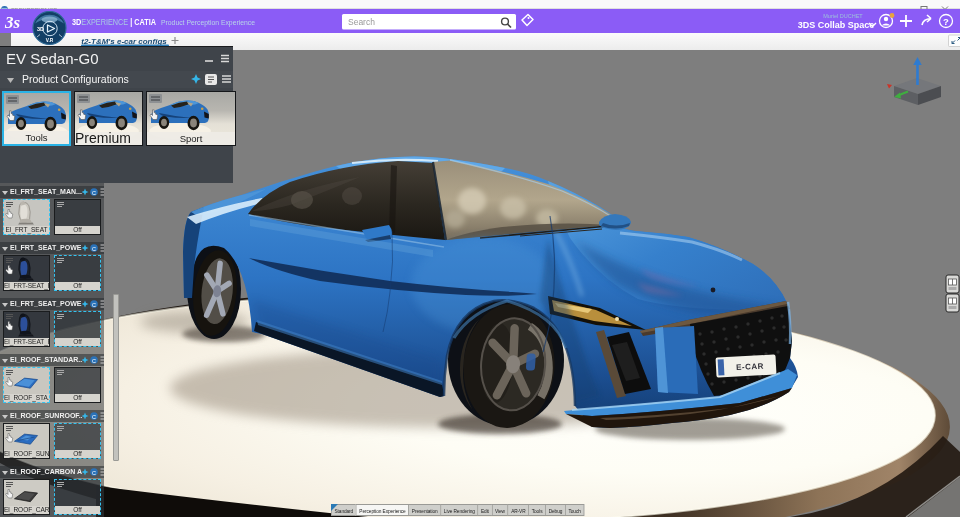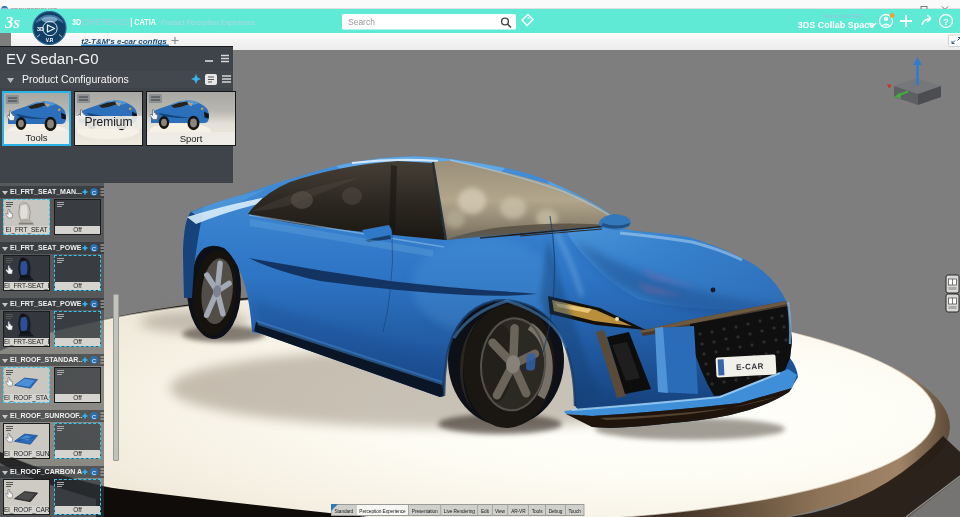--- a/index.html
+++ b/index.html
@@ -1,18 +1,18 @@
 <!DOCTYPE html>
 <html><head><meta charset="utf-8"><style>
 html,body{margin:0;padding:0;width:960px;height:517px;overflow:hidden;background:#7e7e7e;
 font-family:"Liberation Sans",sans-serif;}
 *{box-sizing:border-box;}
 .abs{position:absolute;}
 #titlebar{left:0;top:0;width:960px;height:9px;background:#fafafa;border-bottom:1px solid #e0e0e0;}
-#appbar{left:0;top:9px;width:960px;height:24px;background:#5eead4;}
+#appbar{left:0;top:9px;width:960px;height:24px;background:#8b5cf6;}
 #tabbar{left:11px;top:33px;width:960px;height:17px;background:linear-gradient(#fbfbfb,#ececec);}
 #scene{left:0;top:46px;}
 </style></head>
 <body>
 
 <svg id="scene" class="abs" width="960" height="471" viewBox="0 46 960 471">
   <defs>
     <radialGradient id="plat" cx="0.72" cy="0.5" r="0.78">
       <stop offset="0" stop-color="#fffffb"></stop>
       <stop offset="0.35" stop-color="#fefdf5"></stop>
@@ -411,21 +411,21 @@
         <ellipse cx="46.5" cy="31" rx="6" ry="7.2" fill="#16140f"></ellipse>
         <ellipse cx="46.5" cy="31" rx="3.4" ry="4.4" fill="#8a847a"></ellipse>
       </svg>
       <svg width="14" height="10" style="position:absolute;left:2px;top:2px;">
         <rect x="0" y="0" width="13" height="9" rx="1" fill="#8a8d90" opacity="0.9"></rect>
         <path d="M2,3 h9 M2,6 h9" stroke="#3a3d40" stroke-width="1"></path>
       </svg>
       <svg width="10" height="12" style="position:absolute;left:2px;top:17px;">
         <path d="M3.5,0.8 L3.5,6.5 L2,5 L1,6.2 L4,10.5 L8,10.5 L8.8,6 L6.6,5.2 L6.6,3.6 L5.1,3.6 L5.1,0.8 Z" fill="#f4f4f4" stroke="#555" stroke-width="0.6"></path>
       </svg>
-      <div style="position:absolute;left:0;bottom:16px;width:100%;height:13px;background:rgba(238,236,230,0.92);text-align:center;font-size:12px;color:#1a1a1a;line-height:13px;">Premium</div>
+      <div style="position:absolute;left:0;bottom:0;width:100%;height:13px;background:rgba(238,236,230,0.92);text-align:left;font-size:14px;color:#1a1a1a;line-height:13px;">Premium</div>
     </div>
     <div class="abs" style="left:146px;top:45px;width:90px;height:55px;border:1px solid #15171a;background:linear-gradient(#a8a8a4 0%,#b8b6b0 35%,#e4e0d6 60%,#efeade 100%);">
       <svg width="65" height="51" viewBox="0 0 65 51" style="position:absolute;left:0;top:0;">
         <ellipse cx="33" cy="39" rx="31" ry="8" fill="#f6f1e6"></ellipse>
         <path d="M4,31 L4,24 Q4,20 9,18 Q15,15.5 23,13 Q31,9 40,8.6 Q47,8.4 52,11 Q58,13.8 60.5,17.5 Q62,20.5 62,24 L61.5,28 Q61,30.5 58,31 Z" fill="#2c70bc"></path>
         <path d="M23,13 Q31,9 40,8.6 Q47,8.4 52,11 L48,12.5 Q38,13.5 28,14.5 Z" fill="#4e96d8"></path>
         <path d="M24,13.5 Q32,10 40,9.6 L43,12 Q35,15 27,16 Z" fill="#26221c"></path>
         <path d="M40,10 L46,11.5 L44,14.5 Q41,12.5 40,10 Z" fill="#b0a58c"></path>
         <path d="M12,21 Q28,24.5 45,26 Q31,26.5 18,24.5 Q13,23 12,21 Z" fill="#123a6e" opacity="0.85"></path>
         <path d="M57,19.5 L61.8,22 L61.8,26.5 L57.5,25.5 Z" fill="#131318"></path>

